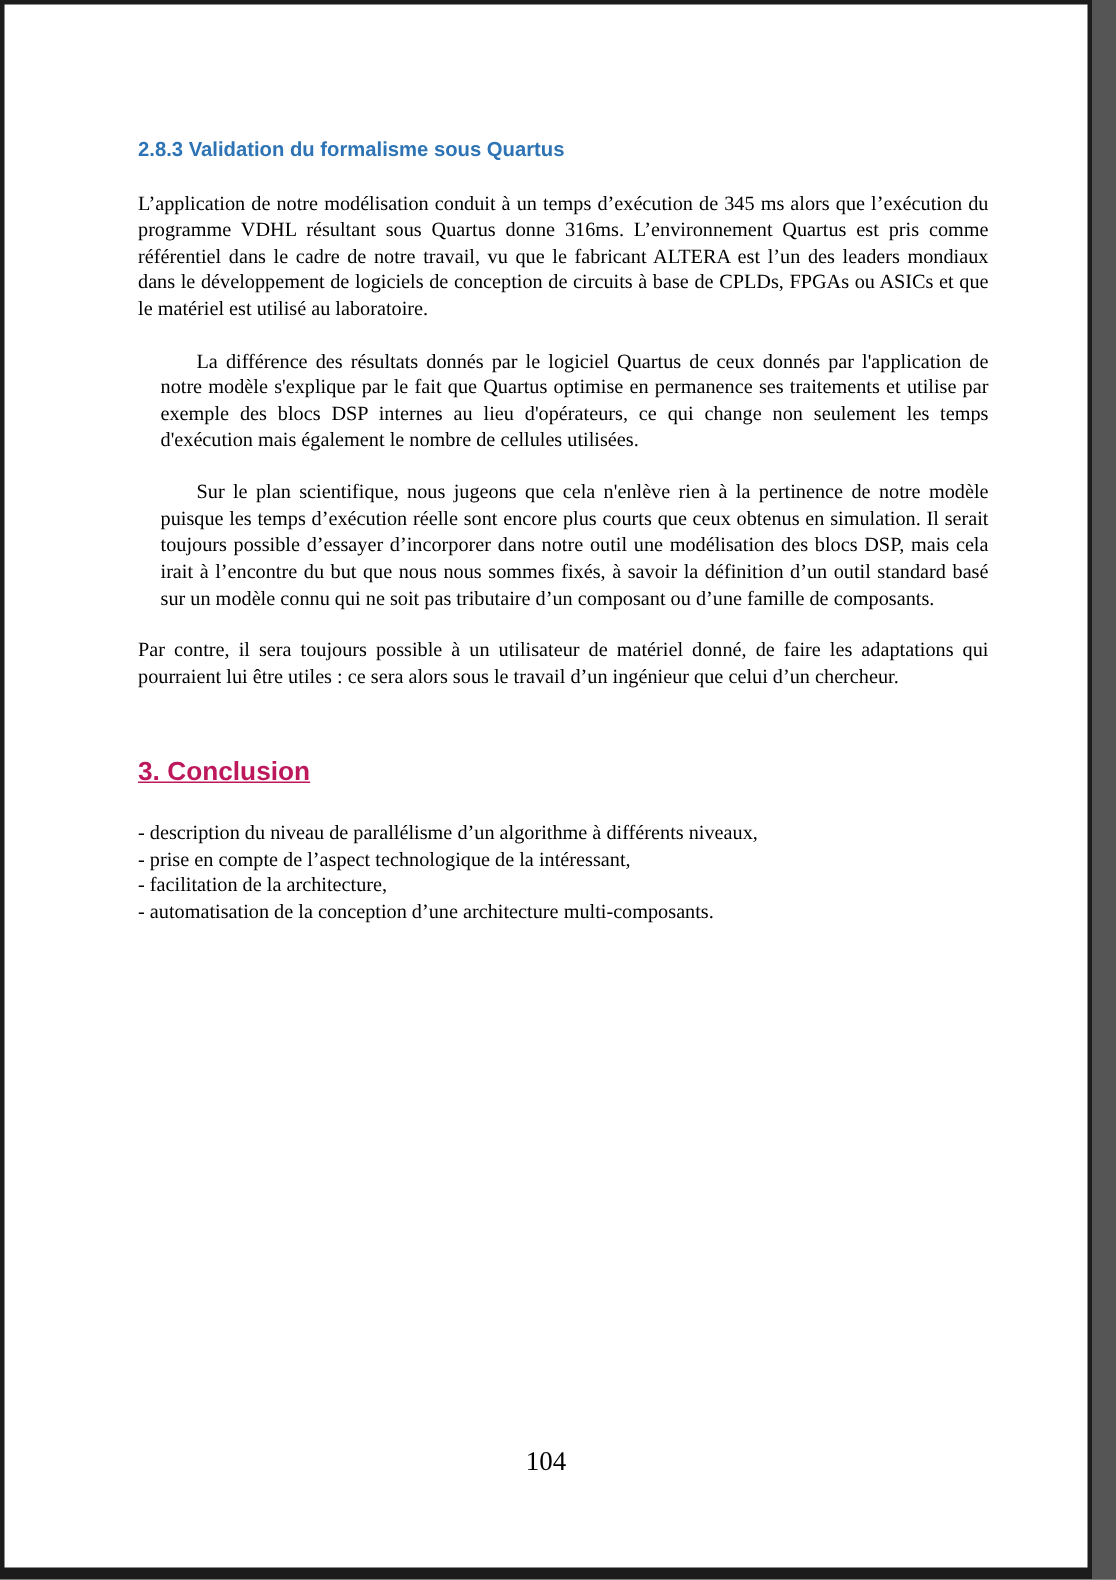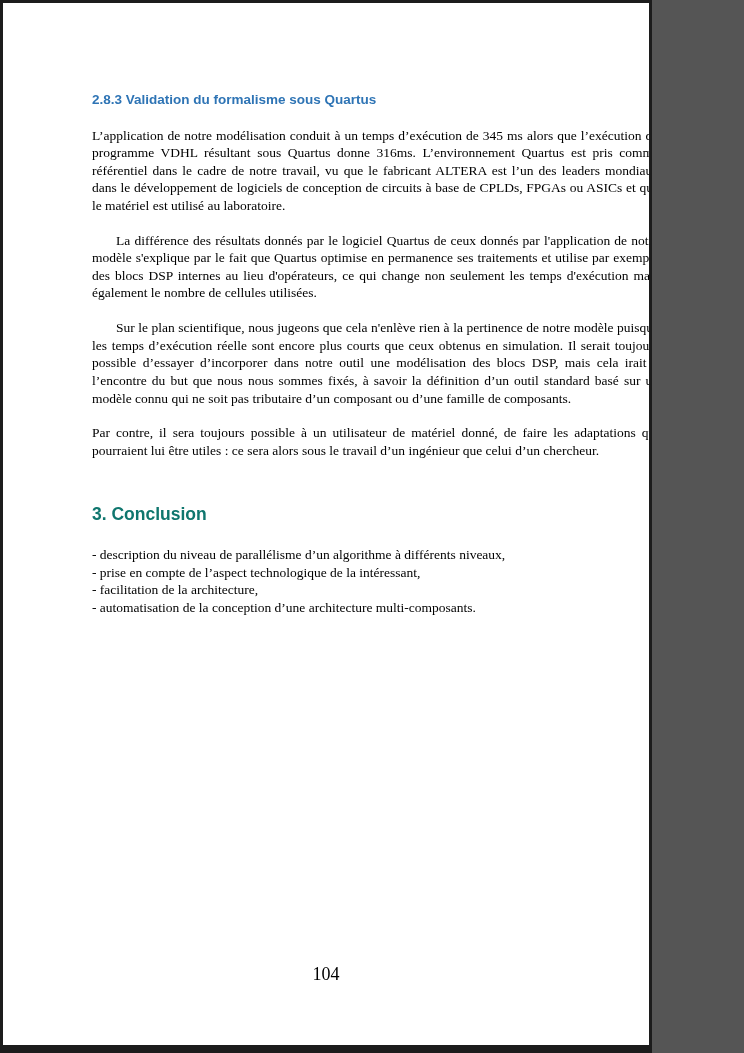--- a/index.html
+++ b/index.html
@@ -3,21 +3,21 @@
 <meta charset="utf-8">
 <style>
   html, body {
     margin: 0;
     padding: 0;
     background: #555;
     font-family: "Liberation Serif", "DejaVu Serif", serif;
   }
   .page {
     position: relative;
-    width: 652px;
+    width: 728px;
     height: 1053px;
     box-sizing: border-box;
     background: #ffffff;
     border-style: solid;
     border-color: #1c1c1c;
     border-width: 3px 3px 8px 3px;
     overflow: hidden;
   }
   .content {
     position: absolute;
@@ -34,27 +34,29 @@
     font-size: 13.5px;
     font-weight: bold;
     margin: 0 0 18px 0;
   }
   p.body-par {
     margin: 0 0 17px 0;
     text-align: justify;
   }
   p.body-par.indent {
     text-indent: 24px;
+    margin-left: 15px;
   }
   .conclusion-heading {
-    color: #0f766e;
+    color: #be185d;
     font-family: "Liberation Sans", "DejaVu Sans", sans-serif;
     font-size: 17.5px;
     font-weight: bold;
     margin: 44px 0 20px 0;
+    text-decoration: underline;
   }
   .list-block {
     margin: 0 0 17px 0;
   }
   .list-line {
     margin: 0;
     text-align: left;
   }
   .page-number {
     position: absolute;

